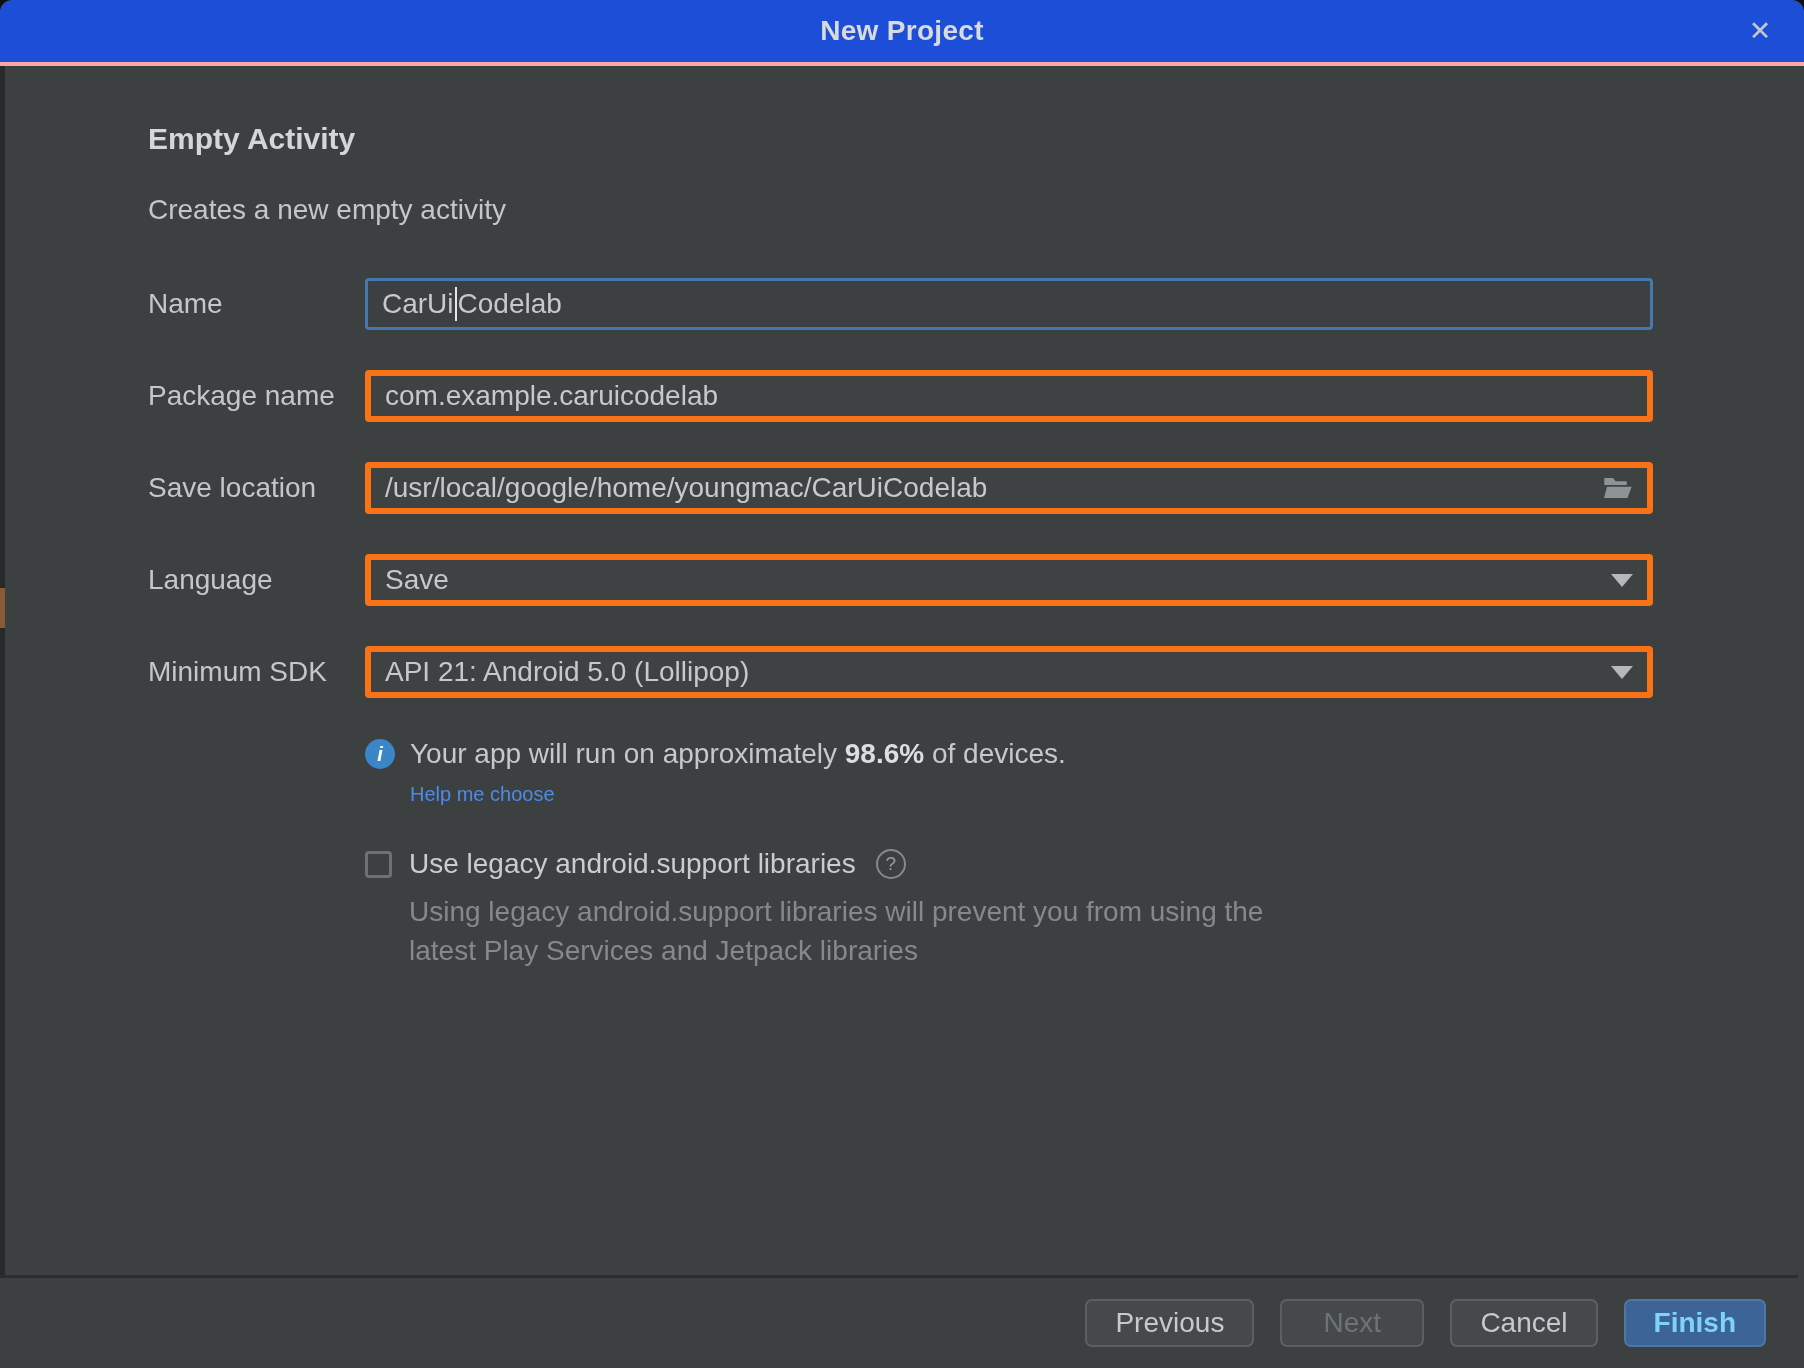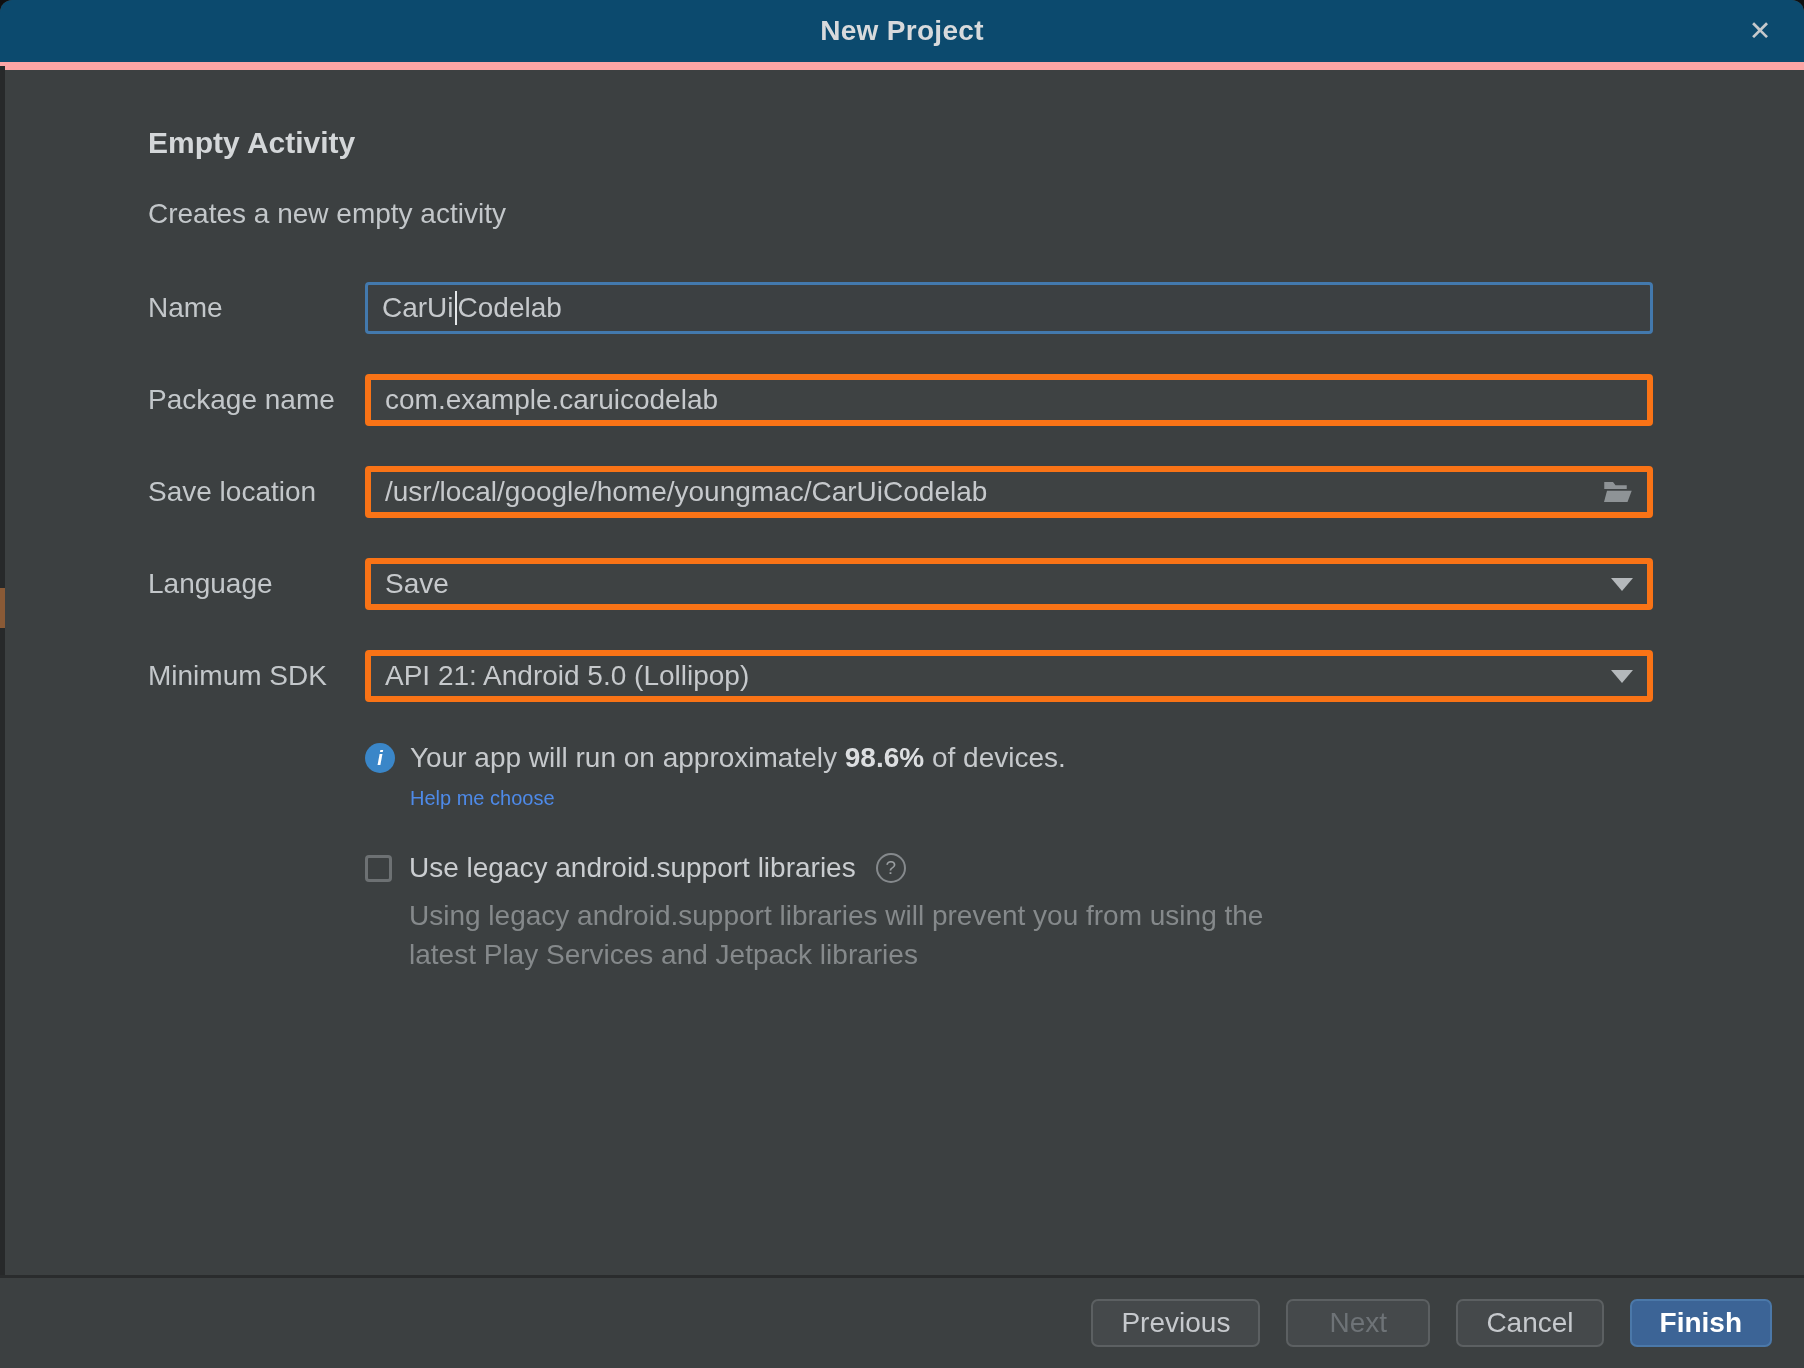--- a/index.html
+++ b/index.html
@@ -1,18 +1,18 @@
 <!DOCTYPE html>
 <html><head>
 <meta charset="utf-8">
 <style>
   html,body{margin:0;padding:0;background:#0f1011;}
   body{width:1804px;height:1368px;overflow:hidden;font-family:"Liberation Sans",sans-serif;position:relative;}
   .window{position:absolute;inset:0;background:#3c4041;border-radius:12px 12px 0 0;overflow:hidden;}
-  .titlebar{position:relative;height:62px;background:#0c4a6e;border-bottom:8px solid #fca5a5;border-radius:12px 12px 0 0;}
+  .titlebar{position:relative;height:62px;background:#1d4ed8;border-bottom:4px solid #fca5a5;border-radius:12px 12px 0 0;}
   .titlebar-title{position:absolute;left:0;right:0;top:0;height:62px;line-height:62px;text-align:center;
     font-size:28px;font-weight:bold;color:#d8dadc;letter-spacing:.3px;}
   .close-btn{position:absolute;right:20px;top:0;height:62px;width:48px;display:flex;align-items:center;justify-content:center;
     font-size:27px;color:#c6c9cc;cursor:default;}
   .edge-left{position:absolute;left:0;top:66px;bottom:0;width:5px;background:#27292a;}
   .artifact{position:absolute;left:0;top:588px;width:5px;height:40px;background:#8a5a36;}
   .content{position:relative;padding:56px 0 0 148px;}
   .page-title{font-size:30px;font-weight:bold;color:#d4d7d9;margin:0 0 38px 0;}
   .page-subtitle{font-size:28px;color:#c3c7ca;margin:0 0 52px 0;}
   .form-row{display:flex;align-items:center;height:52px;margin-bottom:40px;}
@@ -32,27 +32,27 @@
   .sdk-text{white-space:pre;}
   .help-link{display:inline-block;margin:13px 0 0 45px;font-size:20px;color:#4e8ae8;cursor:pointer;}
   .legacy{margin-left:217px;margin-top:42px;}
   .legacy-row{display:flex;align-items:center;}
   .checkbox{width:27px;height:27px;box-sizing:border-box;border:3px solid #6d7173;border-radius:4px;background:transparent;
     flex:0 0 27px;margin-right:17px;}
   .legacy-label{font-size:28px;color:#cacdd0;}
   .help-circle{width:30px;height:30px;box-sizing:border-box;border:2px solid #85898c;border-radius:50%;color:#9a9ea1;
     font-size:19px;display:flex;align-items:center;justify-content:center;margin-left:20px;}
   .legacy-desc{margin:12px 0 0 44px;font-size:28px;color:#85898b;line-height:39px;max-width:900px;}
-  .footer{position:absolute;left:0;right:0;bottom:0;height:90px;background:#3c4041;border-top:3px solid #2a2c2d;
+  .footer{position:absolute;left:0;right:6px;bottom:0;height:90px;background:#3c4041;border-top:3px solid #2a2c2d;
     display:flex;align-items:center;justify-content:flex-end;gap:26px;padding-right:32px;}
   .btn{height:48px;box-sizing:border-box;border-radius:7px;font-size:28px;display:flex;align-items:center;justify-content:center;
     font-family:"Liberation Sans",sans-serif;background:#45494b;border:2px solid #5c6062;color:#c6c9cd;padding:0 28px;min-width:144px;cursor:default;}
   .btn.wide{min-width:168px;}
   .btn.disabled{color:#6e7377;}
-  .btn.primary{background:#3c6496;border:2px solid #4b78a9;color:#ffffff;font-weight:bold;min-width:142px;}
+  .btn.primary{background:#3c6496;border:2px solid #4b78a9;color:#7dd3fc;font-weight:bold;min-width:142px;}
 </style>
 </head>
 <body>
 
 <div class="window">
 
   <div class="titlebar">
     <div class="titlebar-title">New Project</div>
     <div class="close-btn">✕</div>
   </div>

